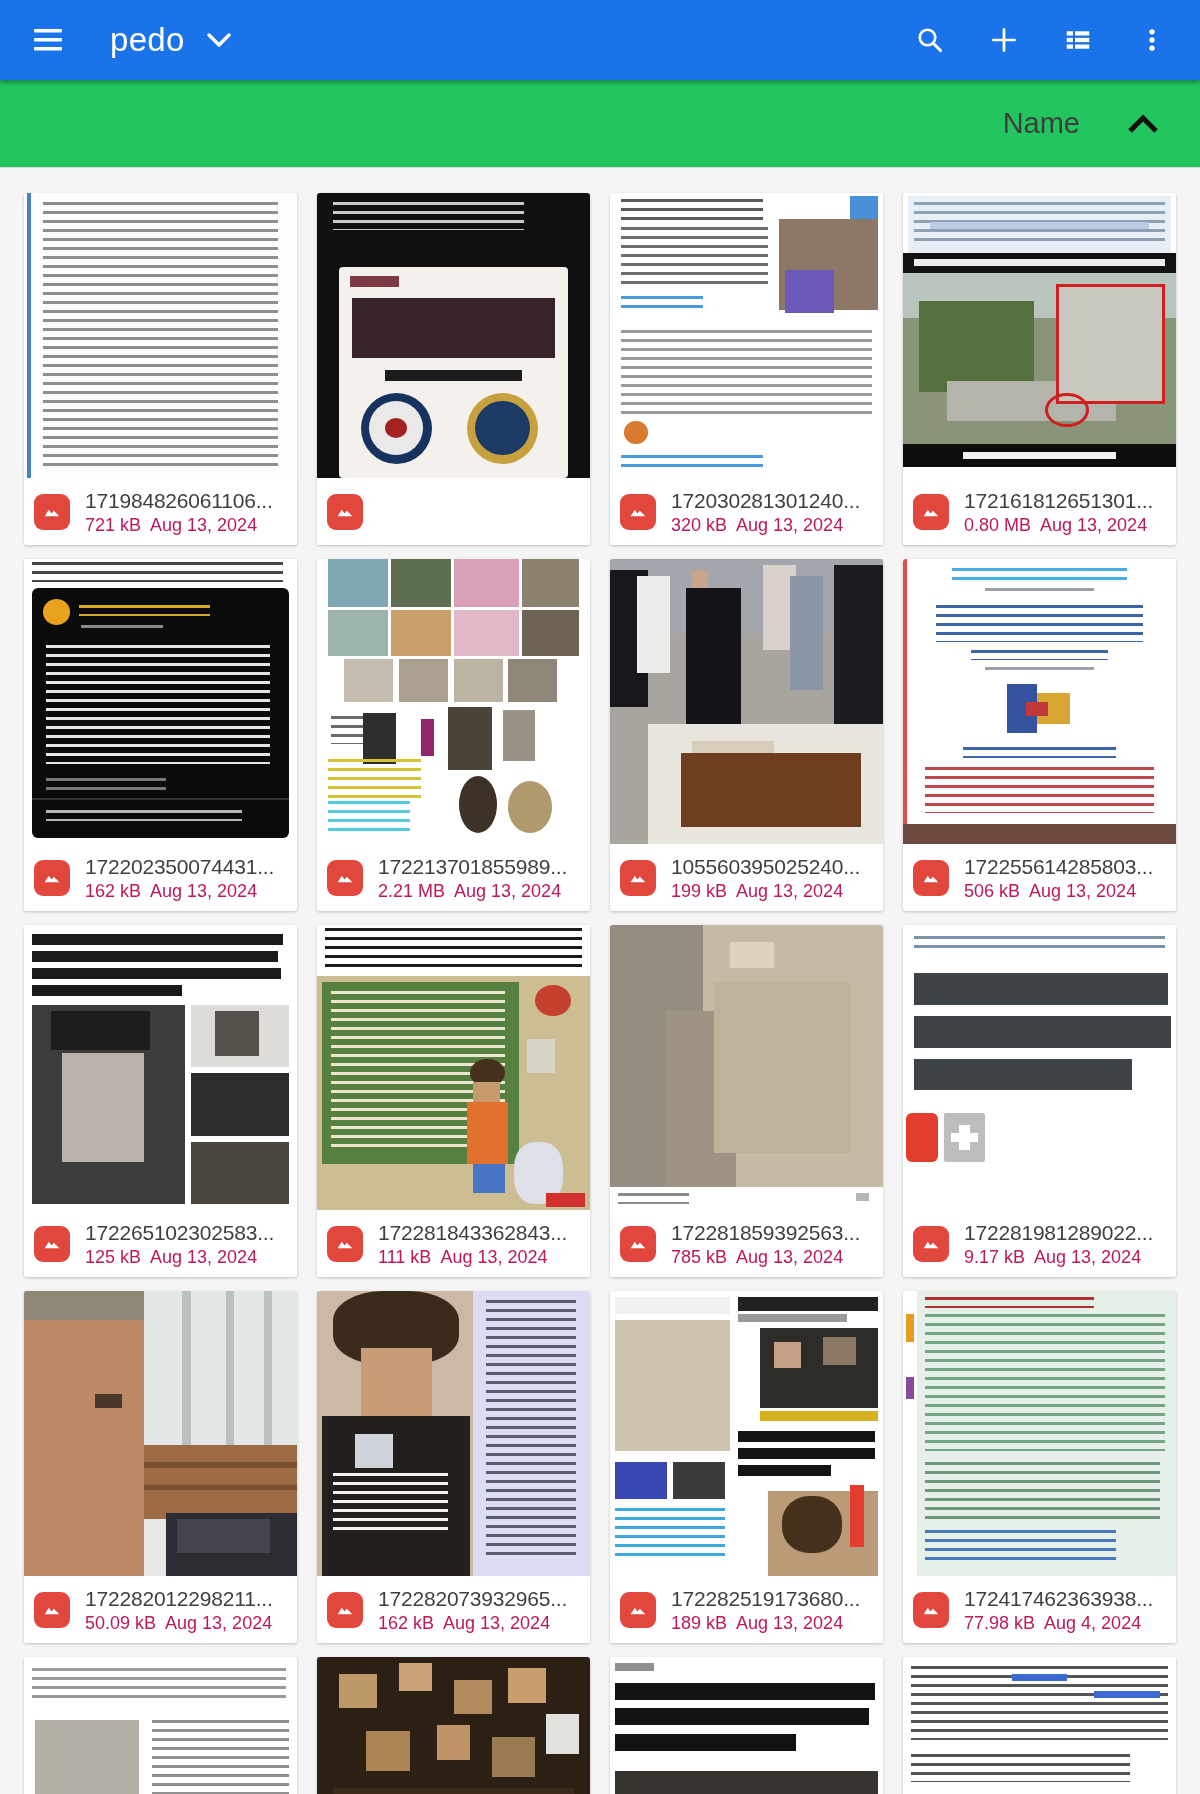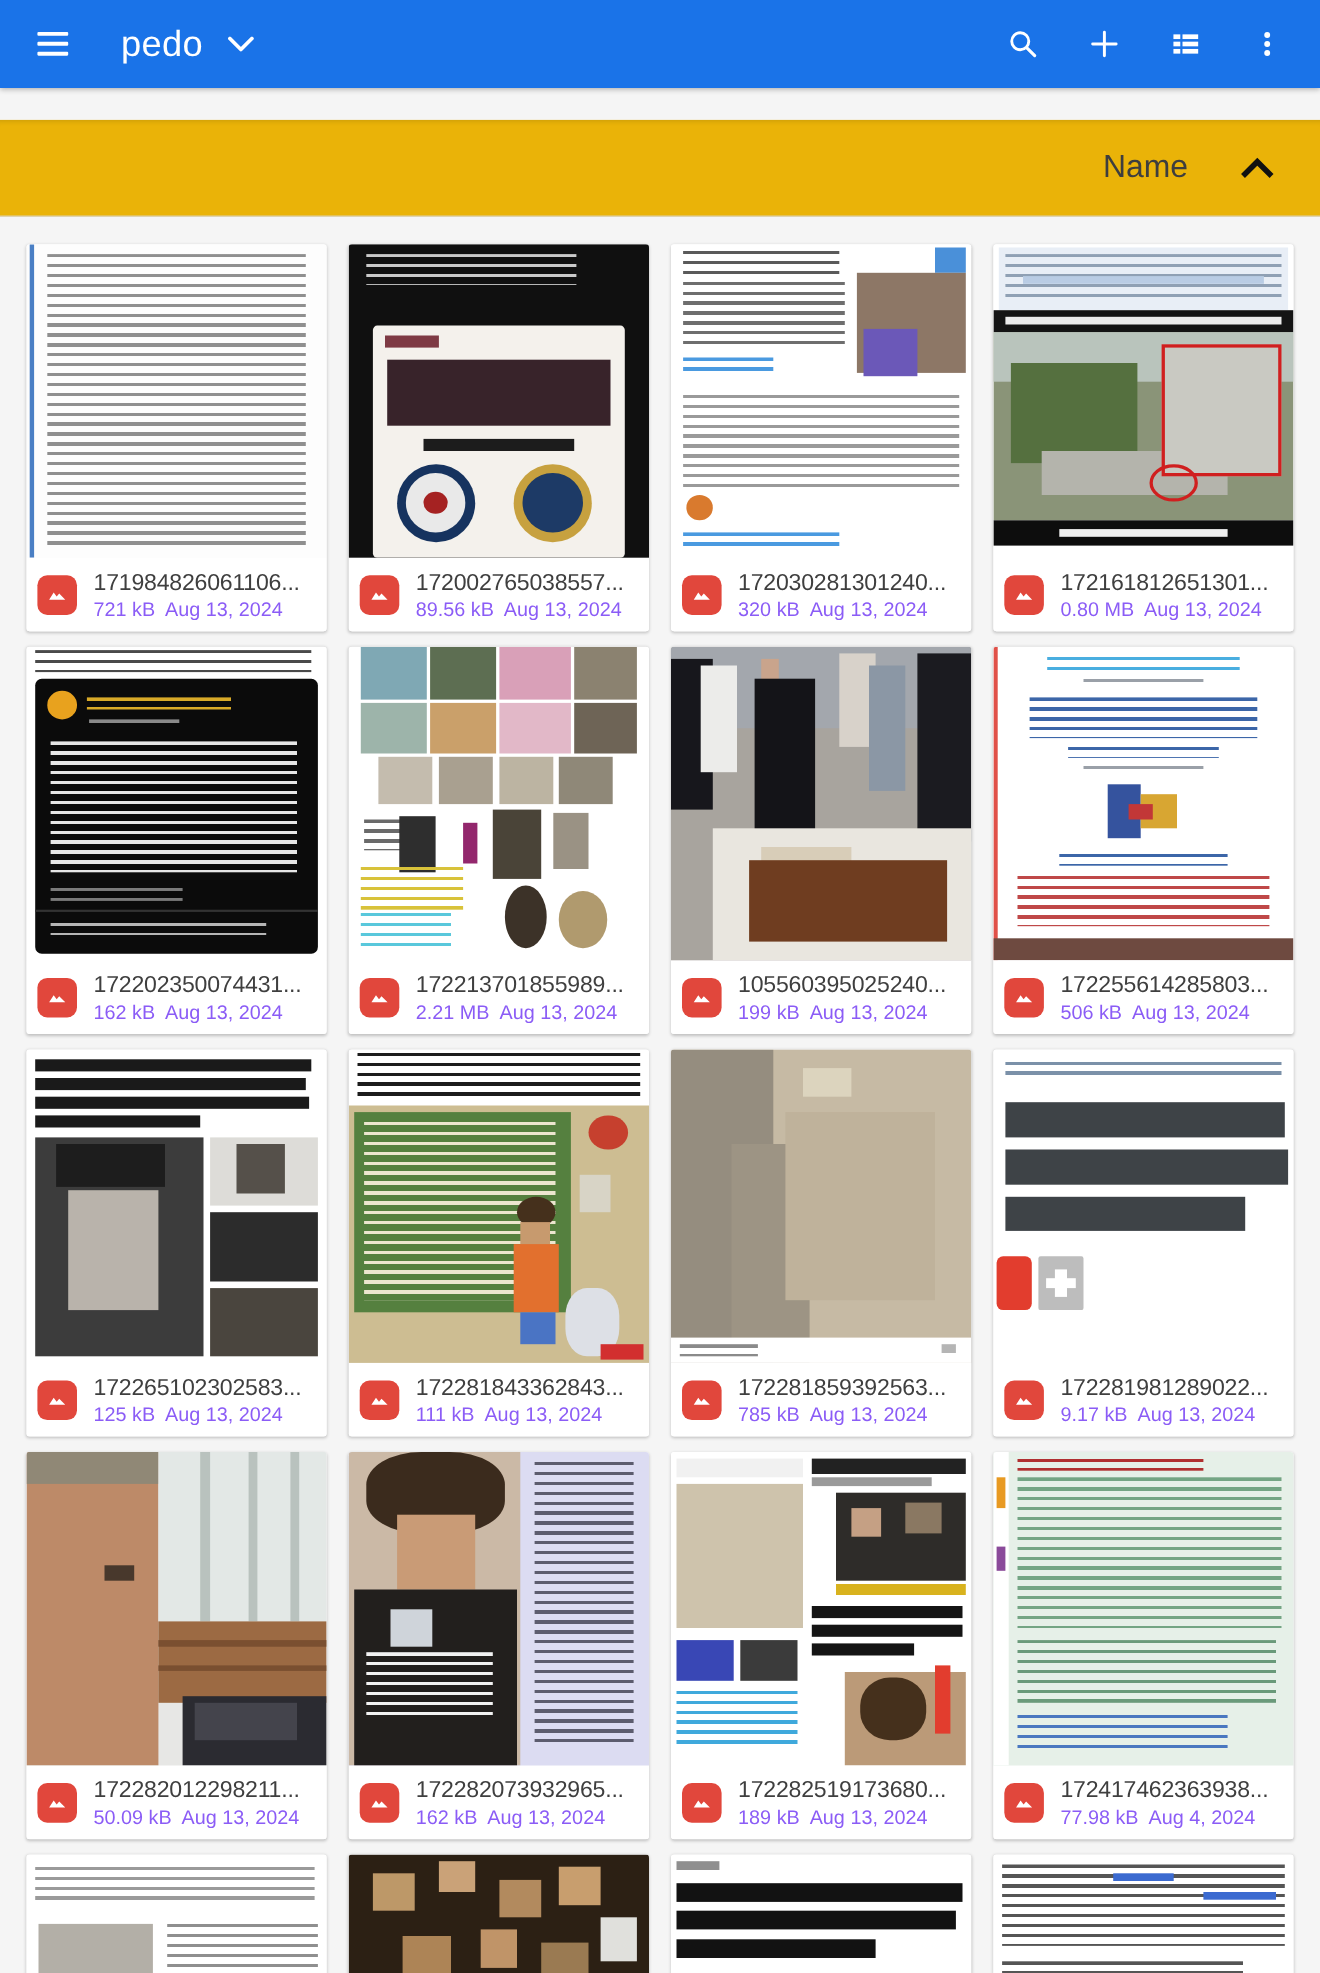--- a/index.html
+++ b/index.html
@@ -12,40 +12,40 @@
   .appbar{height:80px;background:var(--appbar);display:flex;align-items:center;
     padding:0 26px;box-shadow:0 2px 5px rgba(0,0,0,.30);position:relative;z-index:5;}
   .iconbtn{width:44px;height:44px;border:none;background:transparent;display:flex;
     align-items:center;justify-content:center;cursor:pointer;flex:0 0 auto;}
   .titlewrap{display:flex;align-items:center;margin-left:40px;cursor:pointer;}
   .title{color:#fff;font-size:33px;font-weight:500;letter-spacing:.3px;}
   .titlewrap svg{margin-left:22px;}
   .spacer{flex:1}
   .appbar .actions{display:flex;align-items:center;gap:30px;}
   
-  .sortbar{height:88px;background:#eab308;border-bottom:1px solid #d9d9d9;
+  .sortbar{height:88px;background:#22c55e;border-bottom:1px solid #d9d9d9;
     display:flex;align-items:center;justify-content:flex-end;padding-right:40px;
-    box-shadow:inset 0 6px 6px -6px rgba(0,0,0,.18);margin-top:29px;}
+    box-shadow:inset 0 6px 6px -6px rgba(0,0,0,.18);}
   .sortctl{display:flex;align-items:center;gap:46px;cursor:pointer;}
   .sortlabel{font-size:29px;color:#3e3e3e;font-weight:500;}
   
   .grid{display:grid;grid-template-columns:repeat(4,1fr);gap:14px 20px;
     padding:25px 24px;}
   .card{background:#fff;border-radius:3px;box-shadow:0 1px 3px rgba(0,0,0,.22);
     overflow:hidden;height:352px;cursor:pointer;}
   .thumb{height:285px;position:relative;overflow:hidden;}
   .blk{position:absolute;}
   .blk-lines{background:repeating-linear-gradient(to bottom,var(--lc) 0 3px,transparent 3px 9px);}
   .caption{height:67px;display:flex;align-items:center;padding:0 10px;background:#fff;}
   .ficon{width:36px;height:36px;border-radius:9px;background:var(--file-icon);
     display:flex;align-items:center;justify-content:center;flex:0 0 auto;margin-right:15px;}
   .ftext{min-width:0;}
   .fname{font-size:21px;color:#3f3f3f;letter-spacing:-.2px;white-space:nowrap;
     overflow:hidden;line-height:26px;}
-  .fmeta{font-size:18px;color:#8b5cf6;white-space:nowrap;line-height:22px;}
+  .fmeta{font-size:18px;color:#be185d;white-space:nowrap;line-height:22px;}
   .fmeta span + span{margin-left:9px;}
 </style>
 </head>
 <body>
 
 <header class="appbar">
   <button class="iconbtn">
     <svg width="32" height="26" viewBox="0 0 32 26">
       <rect x="2" y="2" width="28" height="3.6" rx="1" fill="#fff"></rect>
       <rect x="2" y="11" width="28" height="3.6" rx="1" fill="#fff"></rect>
@@ -133,26 +133,20 @@
         <div class="blk" style="left: 25%; top: 79%; width: 8%; height: 7%; background: rgb(165, 34, 34); border-radius: 50%;"></div>
         <div class="blk" style="left: 55%; top: 70%; width: 26%; height: 25%; background: rgb(199, 161, 63); border-radius: 50%;"></div>
         <div class="blk" style="left: 58%; top: 73%; width: 20%; height: 19%; background: rgb(29, 58, 102); border-radius: 50%;"></div>
       </div>
     <div class="caption">
       <div class="ficon">
         <svg width="22" height="22" viewBox="0 0 24 24">
           <path d="M4 16.5 L8.5 9.5 L11.5 13.5 L14 10.5 L20 16.5 Z" fill="#fff"></path>
         </svg>
       </div>
-      <div class="ftext">
-        <div class="fname">172002765038557...</div>
-        <div class="fmeta">
-          <span>89.56 kB</span><span>Aug 13, 2024</span>
-        </div>
-      </div>
     </div>
   </div>
 
   <div class="card">
     <div class="thumb" style="background: rgb(255, 255, 255);">
         <div class="blk blk-lines" style="left: 4%; top: 2%; width: 52%; height: 8%; --lc: #5a5a5a;"></div>
         <div class="blk" style="left: 88%; top: 1%; width: 10%; height: 8%; background: rgb(74, 144, 217);"></div>
         <div class="blk" style="left: 62%; top: 9%; width: 36%; height: 32%; background: rgb(141, 119, 102);"></div>
         <div class="blk" style="left: 64%; top: 27%; width: 18%; height: 15%; background: rgb(107, 88, 184);"></div>
         <div class="blk blk-lines" style="left: 4%; top: 12%; width: 54%; height: 22%; --lc: #6e6e6e;"></div>

